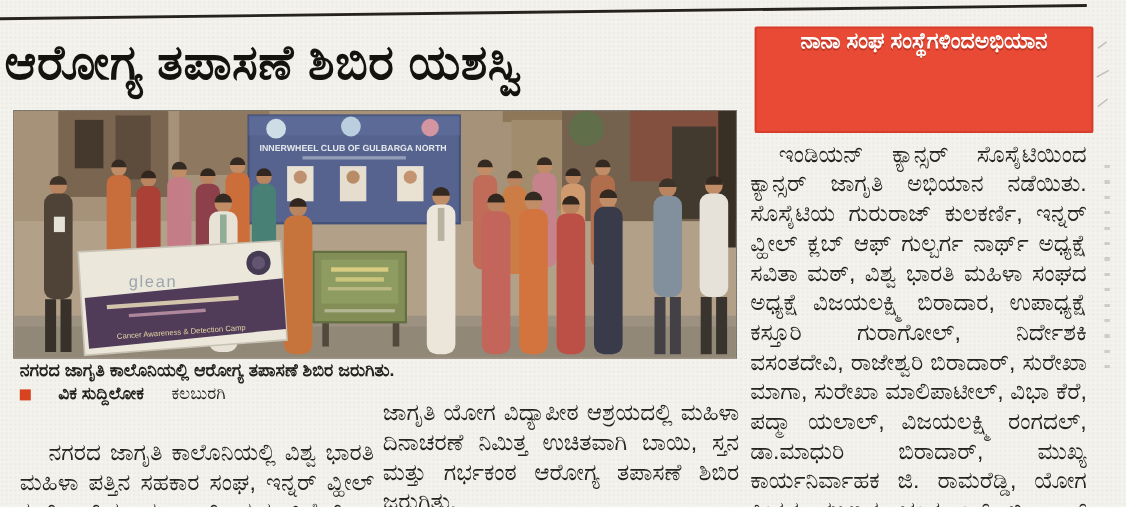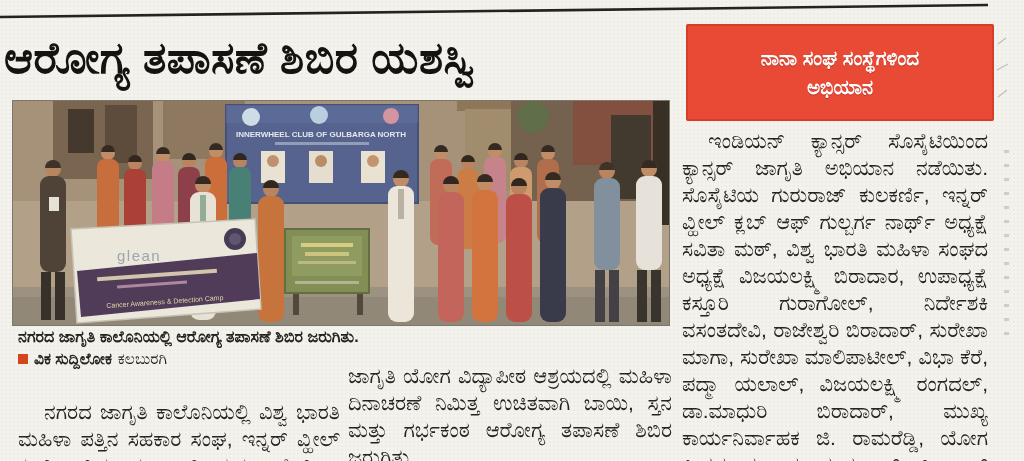--- a/index.html
+++ b/index.html
@@ -15,38 +15,38 @@
   }
   .top-rule{position:absolute;left:0;top:0;width:1024px;height:24px;}
   .headline{
     position:absolute;left:4px;top:18px;width:650px;height:82px;
     font-size:44px;font-weight:bold;color:#15130f;
     letter-spacing:0.5px;line-height:80px;white-space:nowrap;
   }
   .highlight-box{
     position:absolute;left:686px;top:24px;width:308px;height:97px;
     background:#e94a35;border-radius:2px;
-    display:flex;flex-direction:column;justify-content:center;
+    display:flex;flex-direction:row;justify-content:center;
     box-shadow:inset 0 0 0 2px rgba(180,40,25,0.35);
   }
   .highlight-box div{
     color:#ffffff;font-weight:bold;font-size:20px;line-height:29px;
     text-align:center;white-space:nowrap;text-shadow:0 1px 0 rgba(120,20,10,.4);
   }
   .photo-frame{
     position:absolute;left:12px;top:100px;width:658px;height:226px;
     border:1px solid #7d766c;background:#b5a38c;box-sizing:border-box;
   }
   .caption{
     position:absolute;left:18px;top:328px;width:640px;
     font-size:16px;font-weight:700;color:#24221e;white-space:nowrap;
   }
   .byline{
     position:absolute;left:18px;top:350px;width:330px;
-    font-size:15.5px;color:#24221e;display:flex;align-items:center;gap:6px;
+    font-size:15.5px;color:#24221e;display:flex;align-items:center;gap:25px;
   }
   .byline .bullet{width:10px;height:10px;background:#d8431f;display:inline-block;}
   .byline .src{font-weight:bold;}
   .col{
     position:absolute;font-size:21px;line-height:27px;
     text-align:justify;color:#262420;
   }
   .col-left{left:18px;top:398px;width:322px;text-indent:26px;}
   .col-mid{left:348px;top:346px;width:324px;text-indent:0;margin-top:16px;}
   .col-right{left:682px;top:127px;width:306px;text-indent:26px;}

